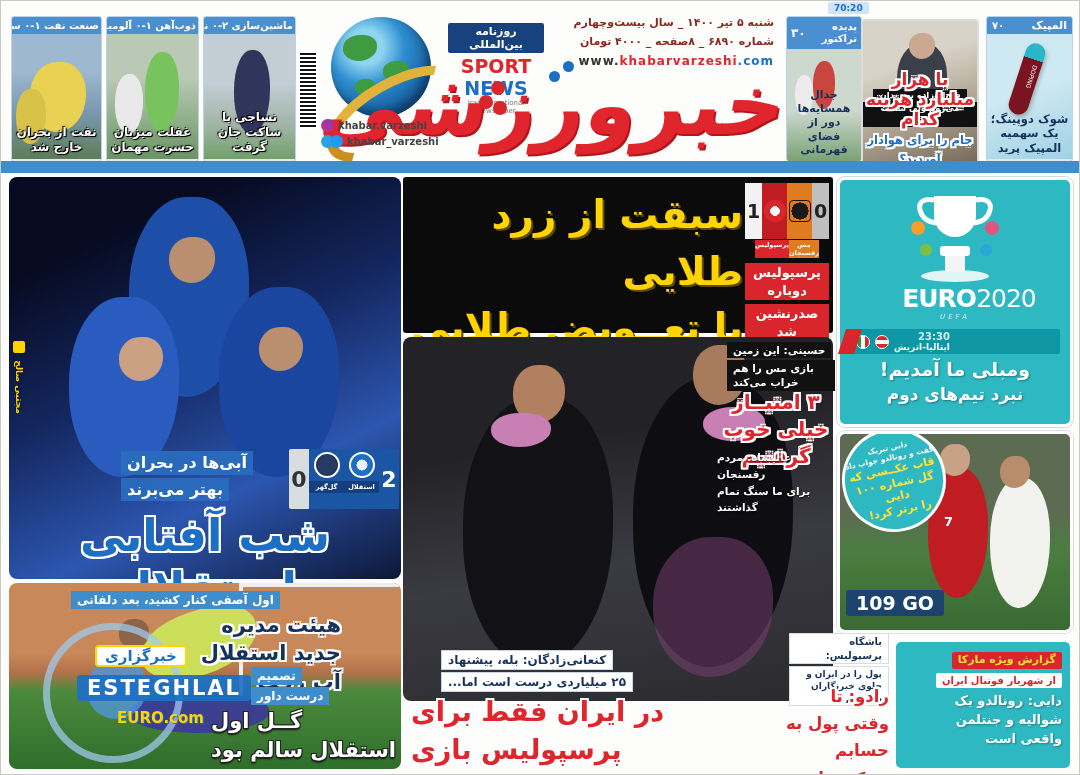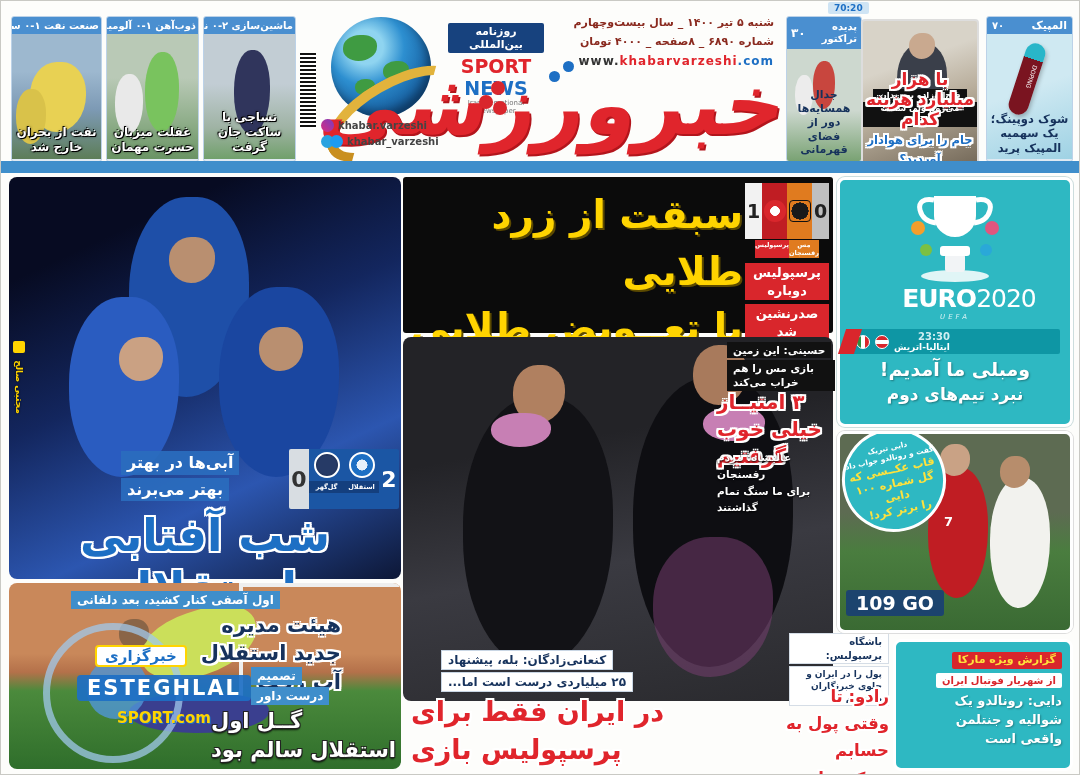--- a/index.html
+++ b/index.html
@@ -209,21 +209,21 @@
     <span class="blob" style="left:110px; top:160px; width:44px; height:44px; background:#caa183;"></span>
     <span class="blob" style="left:250px; top:150px; width:44px; height:44px; background:#b98f70;"></span>
   </div>
 
   <div class="abs" style="left:12px; top:340px; writing-mode:vertical-rl; color:#ffd400; font-size:9px; font-weight:bold; text-shadow:0 0 2px #000;">
     <span style="display:inline-block; width:12px; height:12px; background:#ffd400; border-radius:2px; margin-bottom:4px;"></span>
     <span>مجتبی صالح</span>
   </div>
 
   <div class="abs rtl" style="left:120px; top:450px; width:166px; text-align:left;">
-    <span class="chip" style="background:rgba(42,108,190,.92); color:#fff; font-weight:bold; font-size:16px;">آبی‌ها در بهتر</span><br>
+    <span class="chip" style="background:rgba(42,108,190,.92); color:#fff; font-weight:bold; font-size:16px;">آبی‌ها در بحران</span><br>
     <span class="chip" style="background:rgba(42,108,190,.92); color:#fff; font-weight:bold; font-size:16px; margin-top:3px;">بهتر می‌برند</span>
   </div>
   <div class="abs scorebox" style="left:288px; top:448px; width:110px; height:60px; background:#1b56a4;">
     <div class="num" style="background:#d8dde2; color:#333;">0</div>
     <div class="team">
       <span class="lg" style="background:radial-gradient(circle,#263a66 55%,#182748);"></span>
       <span class="nm" style="background:#143f7e;">گل‌گهر</span>
     </div>
     <div class="team">
       <span class="lg" style="background:radial-gradient(circle,#e8f1fa 35%,#1d6fc4 36% 70%,#10407e);"></span>
@@ -247,21 +247,21 @@
     <div>هیئت مدیره</div>
     <div style="padding-left:18px;">جدید استقلال</div>
     <div style="padding-left:36px;">آب رفت</div>
   </div>
 
   <div class="abs" style="left:16px; top:622px; width:230px; height:146px;">
     <span class="abs" style="left:26px; top:0; width:140px; height:140px; border:7px solid rgba(160,200,235,.75); border-radius:50%;"></span>
     <span class="blob" style="left:70px; top:36px; width:60px; height:60px; background:rgba(80,150,215,.8);"></span>
     <div class="abs rtl" style="left:78px; top:22px; background:#fff; border:2px solid #ffd400; border-radius:4px; color:#1d6fc4; font-weight:bold; font-size:15px; padding:0 8px;">خبرگزاری</div>
     <div class="abs ltr" style="left:60px; top:52px; background:rgba(29,111,196,.92); border-radius:4px; color:#fff; font-weight:bold; font-size:21px; letter-spacing:2px; padding:1px 10px;">ESTEGHLAL</div>
-    <div class="abs ltr" style="left:100px; top:86px; color:#ffd400; font-weight:bold; font-size:15px; text-shadow:1px 1px 0 #1d6fc4;">SPORT.com</div>
+    <div class="abs ltr" style="left:100px; top:86px; color:#ffd400; font-weight:bold; font-size:15px; text-shadow:1px 1px 0 #1d6fc4;">EURO.com</div>
   </div>
 
   <div class="abs rtl" style="left:250px; top:664px; width:148px; text-align:left;">
     <span class="chip chip-blue" style="font-size:12px;">تصمیم</span><br>
     <span class="chip chip-blue" style="font-size:12px; margin-top:2px;">درست داور</span>
   </div>
   <div class="abs rtl stroke-d" style="left:210px; top:706px; width:188px; text-align:left; color:#fff; font-weight:bold; font-size:21px; line-height:1.4;">
     <div>گــل اول</div>
     <div>استقلال سالم بود</div>
   </div>
@@ -303,21 +303,21 @@
     <span class="blob" style="left:290px; top:8px; width:54px; height:60px; background:#a87a5c;"></span>
     <span class="blob" style="left:88px; top:76px; width:60px; height:34px; background:#c77fb4;"></span>
     <span class="blob" style="left:300px; top:70px; width:62px; height:34px; background:#c77fb4;"></span>
     <span class="blob" style="left:250px; top:200px; width:120px; height:140px; background:#7e3f76; opacity:.5;"></span>
   </div>
 
   <div class="abs rtl" style="left:726px; top:338px; width:108px; text-align:left;">
     <span class="chip chip-black" style="font-size:10.5px;">حسینی: این زمین</span><br>
     <span class="chip chip-black" style="font-size:10.5px; margin-top:2px;">بازی مس را هم خراب می‌کند</span>
   </div>
-  <div class="abs rtl stroke-w" style="left:716px; top:388px; width:118px; text-align:left; color:#e0252c; font-weight:bold; font-size:20px; line-height:1.35;">
+  <div class="abs rtl stroke-w" style="left:716px; top:388px; width:118px; text-align:center; color:#e0252c; font-weight:bold; font-size:20px; line-height:1.35;">
     <div>۳ امتیــاز</div>
     <div>خیلی خوب گرفتیم</div>
   </div>
   <div class="abs rtl" style="left:716px; top:448px; width:118px; text-align:left; color:#fff; font-weight:bold; font-size:10.5px; line-height:1.6; text-shadow:0 1px 2px #000;">
     <div>عالیشاه: مردم رفسنجان</div>
     <div>برای ما سنگ تمام گذاشتند</div>
   </div>
 
   <div class="abs rtl" style="left:440px; top:648px; width:220px; text-align:left;">
     <span class="chip chip-white" style="font-size:12px; border:1px solid #c9d6e4;">کنعانی‌زادگان: بله، پیشنهاد</span><br>

